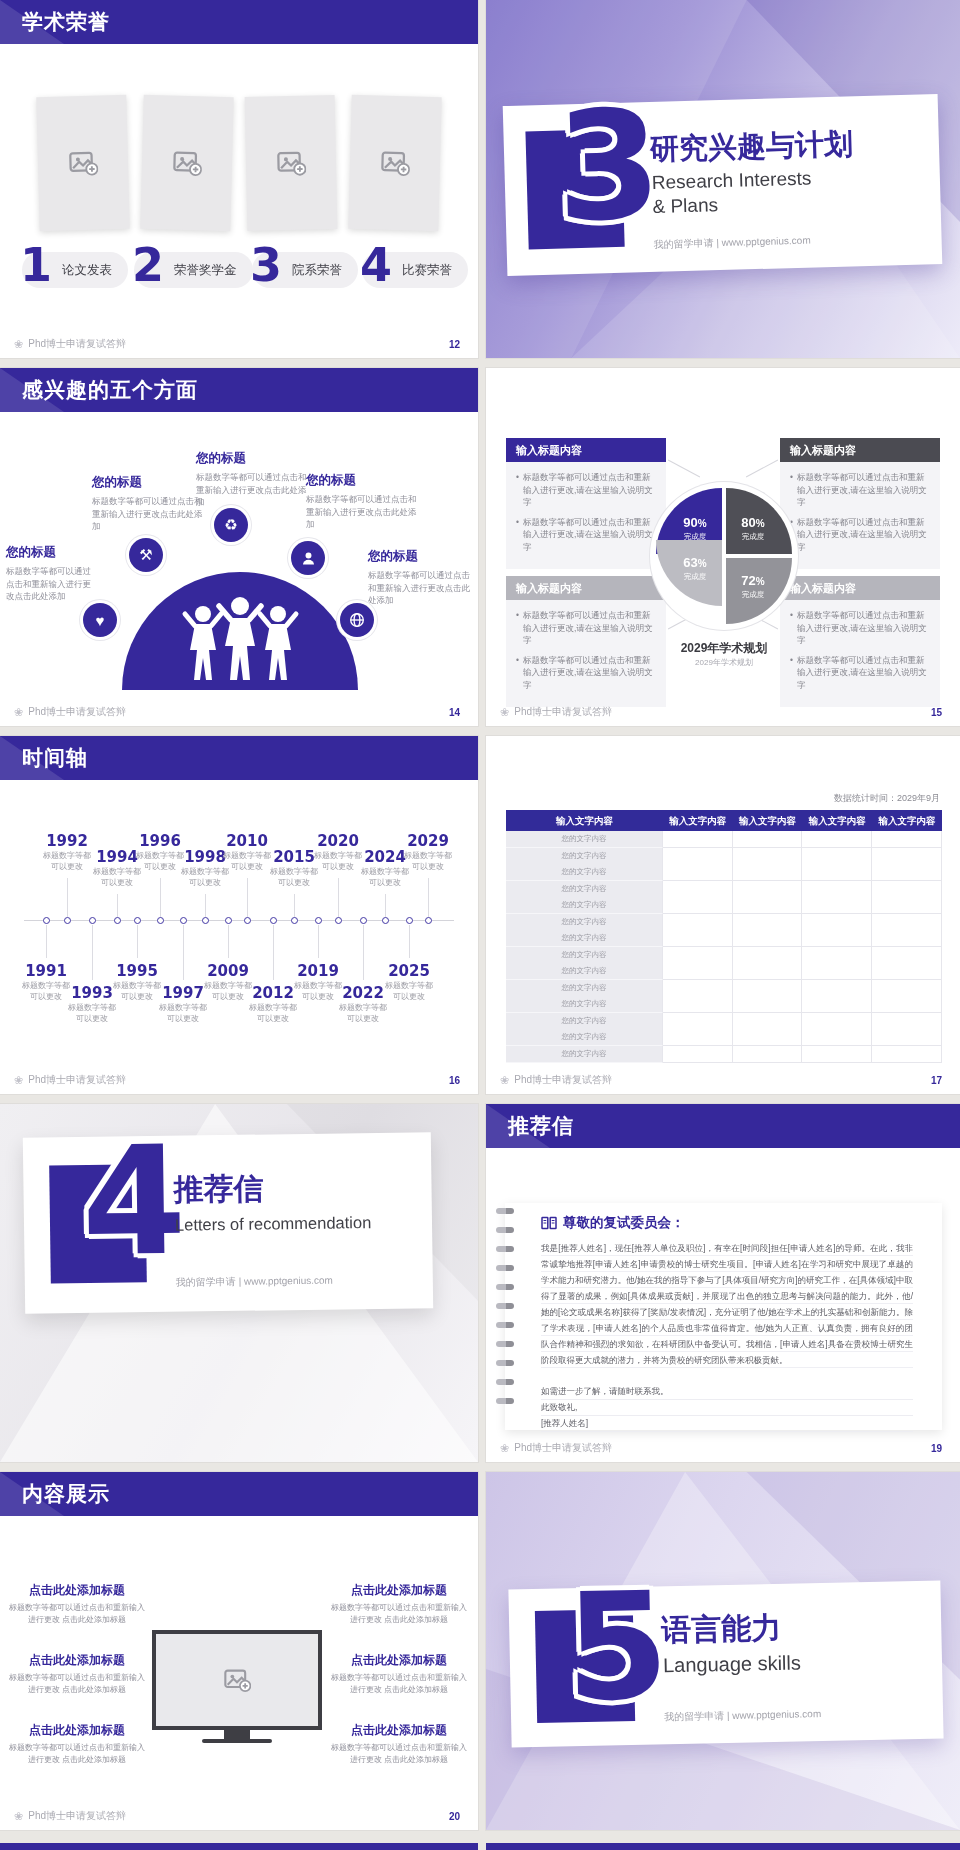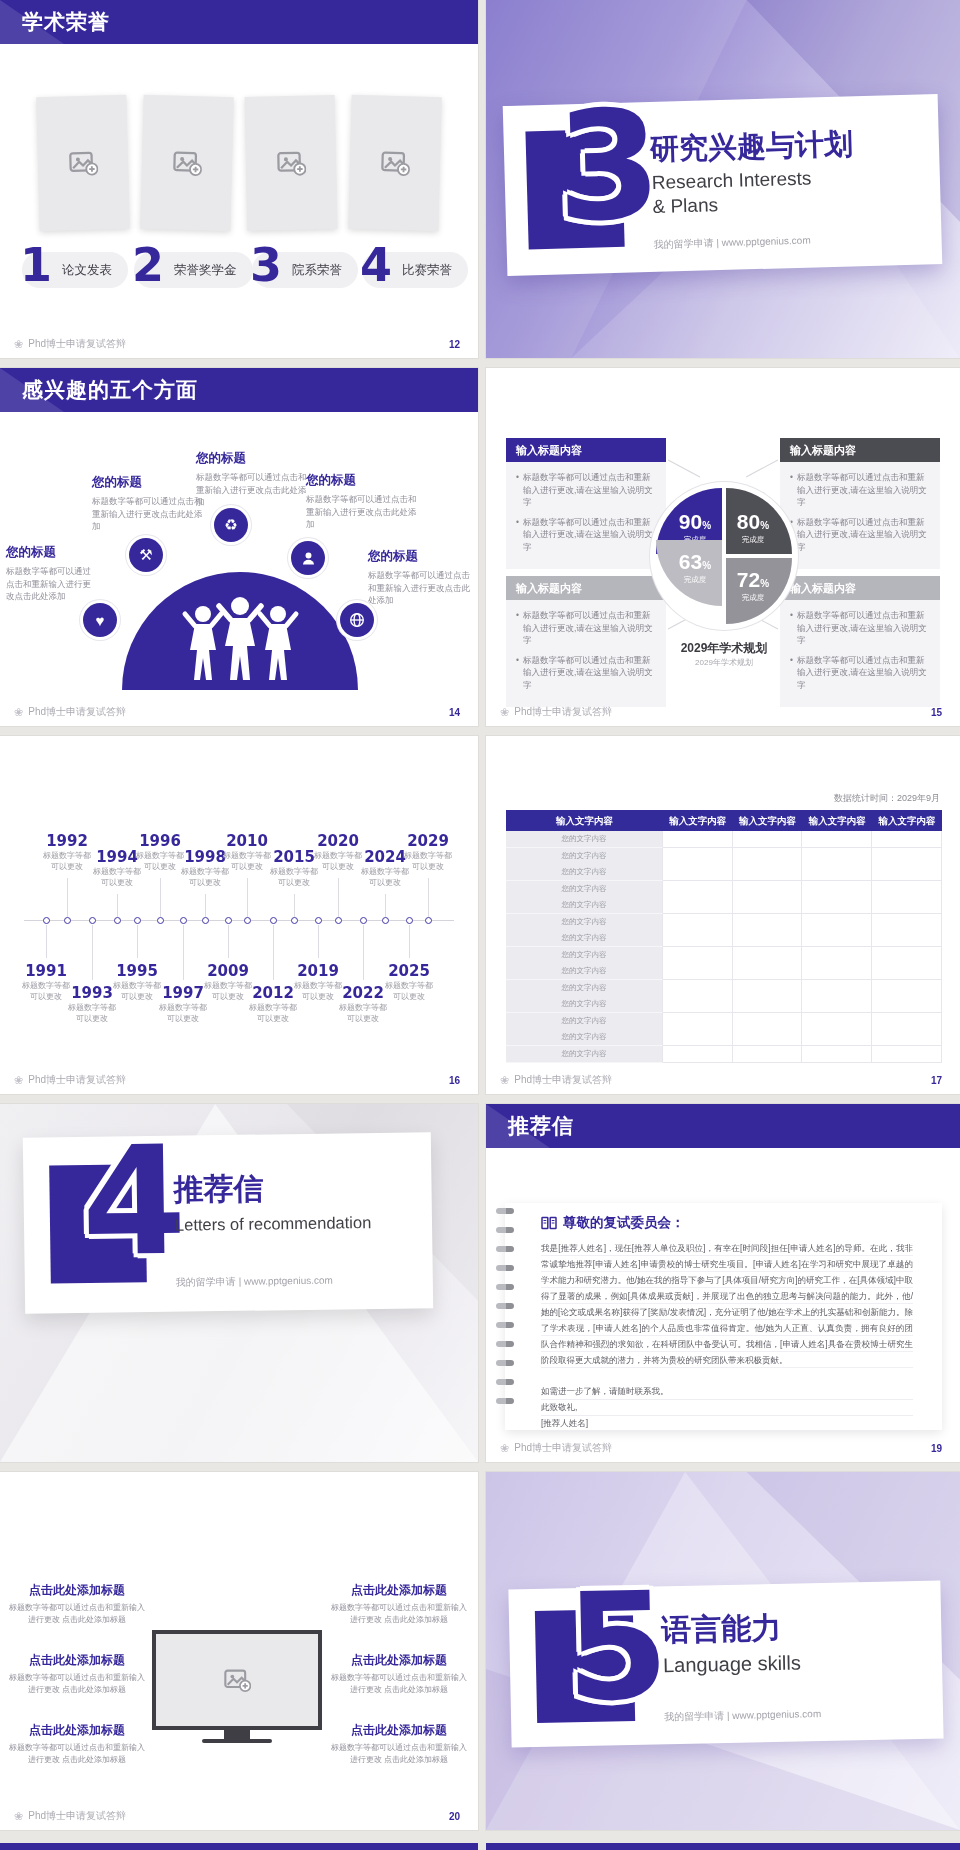--- a/index.html
+++ b/index.html
@@ -62,21 +62,21 @@
   .h-purple { background: #36289B; } .h-dark { background: #4B4B52; } .h-light { background: #B5B5BC; }
   .s4b { background: #f4f4f7; padding: 9px 10px; min-height: 96px; }
   .bl { display: flex; gap: 4px; font-size: 8.5px; line-height: 12.5px; color: #85858d; margin-bottom: 7px; }
   .s4c { position: absolute; left: 170px; top: 120px; width: 136px; height: 136px; border-radius: 50%; background: #fff; box-shadow: 0 0 0 6px #fff, 0 0 0 7px #e4e4e8; }
   .q { position: absolute; width: 66px; height: 66px; display: flex; align-items: center; justify-content: center; color: #fff; }
   .q-tl { left: 0; top: 0; border-radius: 66px 0 0 0; background: #36289B; } .q-tl .qin { transform: translate(6px,6px); }
   .q-tr { left: 70px; top: 0; border-radius: 0 66px 0 0; background: #4F4F56; } .q-tr .qin { transform: translate(-6px,6px); }
   .q-bl { left: 0; top: 52px; border-radius: 0 0 0 66px; background: #BCBCC2; } .q-bl .qin { transform: translate(6px,-6px); }
   .q-br { left: 70px; top: 70px; border-radius: 0 0 66px 0; background: #939399; } .q-br .qin { transform: translate(-6px,-6px); }
   .qin { text-align: center; }
-  .q-val { font-size: 21px; font-weight: 800; } .q-pct { font-size: 10px; font-weight: 700; } .q-lab { font-size: 7.5px; margin-top: 1px; }
+  .q-val { font-size: 13px; font-weight: 800; } .q-pct { font-size: 10px; font-weight: 700; } .q-lab { font-size: 7.5px; margin-top: 1px; }
   .cn { position: absolute; height: 1px; background: #d6d6dc; }
   .s4cap1 { position: absolute; left: 150px; top: 272px; width: 176px; text-align: center; font-size: 12px; font-weight: 800; color: #3a3a40; }
   .s4cap2 { position: absolute; left: 150px; top: 289px; width: 176px; text-align: center; font-size: 8px; color: #a8a8b0; }
 
   
   .tl-axis { position: absolute; left: 24px; right: 24px; top: 184px; height: 1px; background: #d4d4da; }
   .ev { position: absolute; width: 54px; text-align: center; }
   .ev-y { font-size: 15px; font-weight: 800; color: #36289B; font-family: "DejaVu Sans", sans-serif; }
   .ev-c { font-size: 8px; line-height: 11px; color: #9a9aa2; }
   .ev-ln { position: absolute; width: 1px; background: #dcdce2; }
@@ -327,20 +327,23 @@
     <div class="s4cap1">2029年学术规划</div>
     <div class="s4cap2">2029年学术规划</div>
     <div class="sfoot">
       <span class="logo">❀</span>
       <span>Phd博士申请复试答辩</span>
       <span class="pg">15</span>
     </div>
   </div>
 
   <div class="slide col-l" style="top:736px">
+    <div class="band">
+      <span class="band-title">时间轴</span>
+    </div>
     <div class="tl-axis"></div>
     <div id="tl-events" style="position:absolute; inset:0">
         <div class="ev" style="left: 19px; top: 226px;">
           <div class="ev-y">1991</div>
           <div class="ev-c">标题数字等都</div>
           <div class="ev-c">可以更改</div>
         </div>
         <span class="ev-ln" style="left: 46px; top: 189px; height: 33px;"></span>
         <span class="ev-nd" style="left: 43px;"></span>
         <div class="ev" style="left: 40px; top: 96px;">
@@ -633,20 +636,23 @@
     <div class="cl" style="top:296px">此致敬礼,</div>
     <div class="cl" style="top:312px">[推荐人姓名]</div>
     <div class="sfoot">
       <span class="logo">❀</span>
       <span>Phd博士申请复试答辩</span>
       <span class="pg">19</span>
     </div>
   </div>
 
   <div class="slide col-l" style="top:1472px">
+    <div class="band">
+      <span class="band-title">内容展示</span>
+    </div>
     <div class="c9" style="left:6px; top:110px">
       <div class="c9-t">点击此处添加标题</div>
       <div class="c9-b">标题数字等都可以通过点击和重新输入进行更改 点击此处添加标题</div>
     </div>
     <div class="c9" style="left:6px; top:180px">
       <div class="c9-t">点击此处添加标题</div>
       <div class="c9-b">标题数字等都可以通过点击和重新输入进行更改 点击此处添加标题</div>
     </div>
     <div class="c9" style="left:6px; top:250px">
       <div class="c9-t">点击此处添加标题</div>

